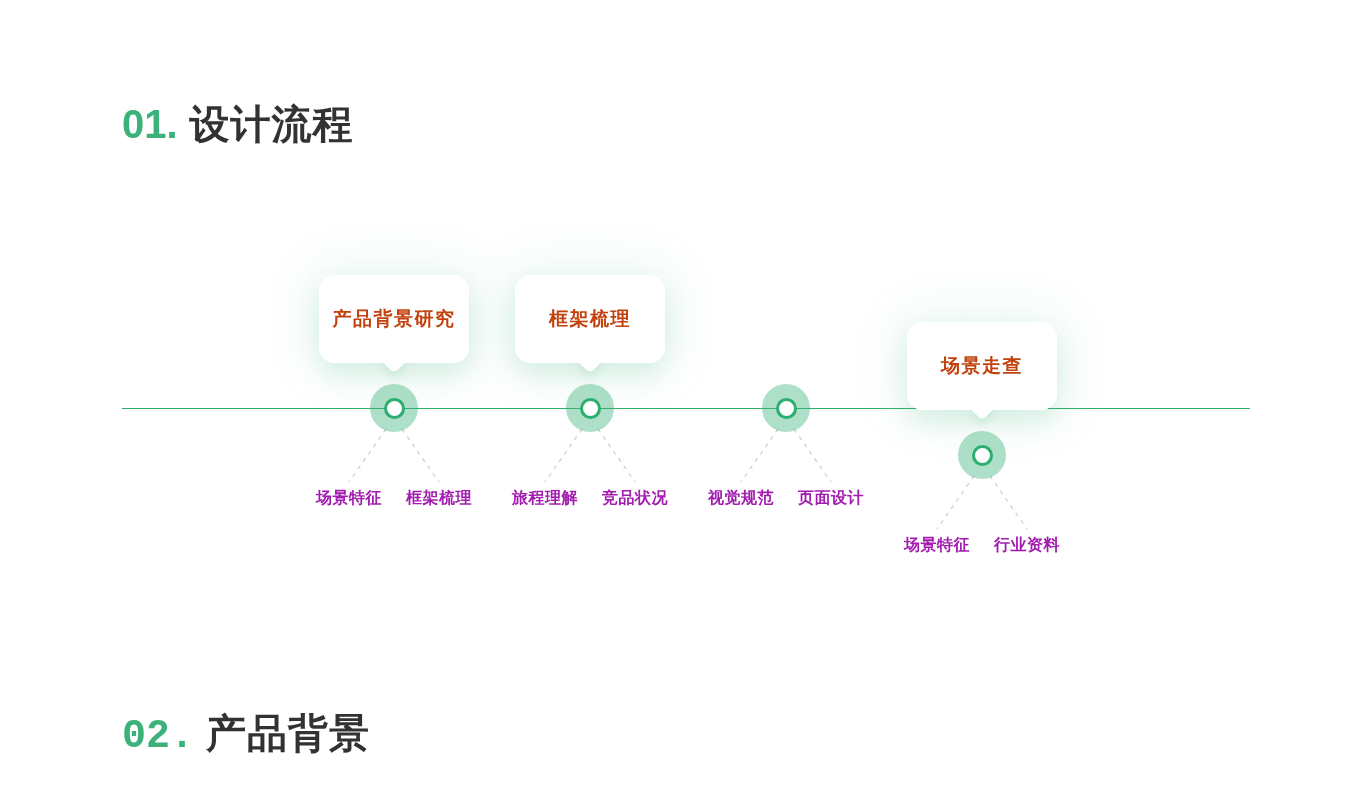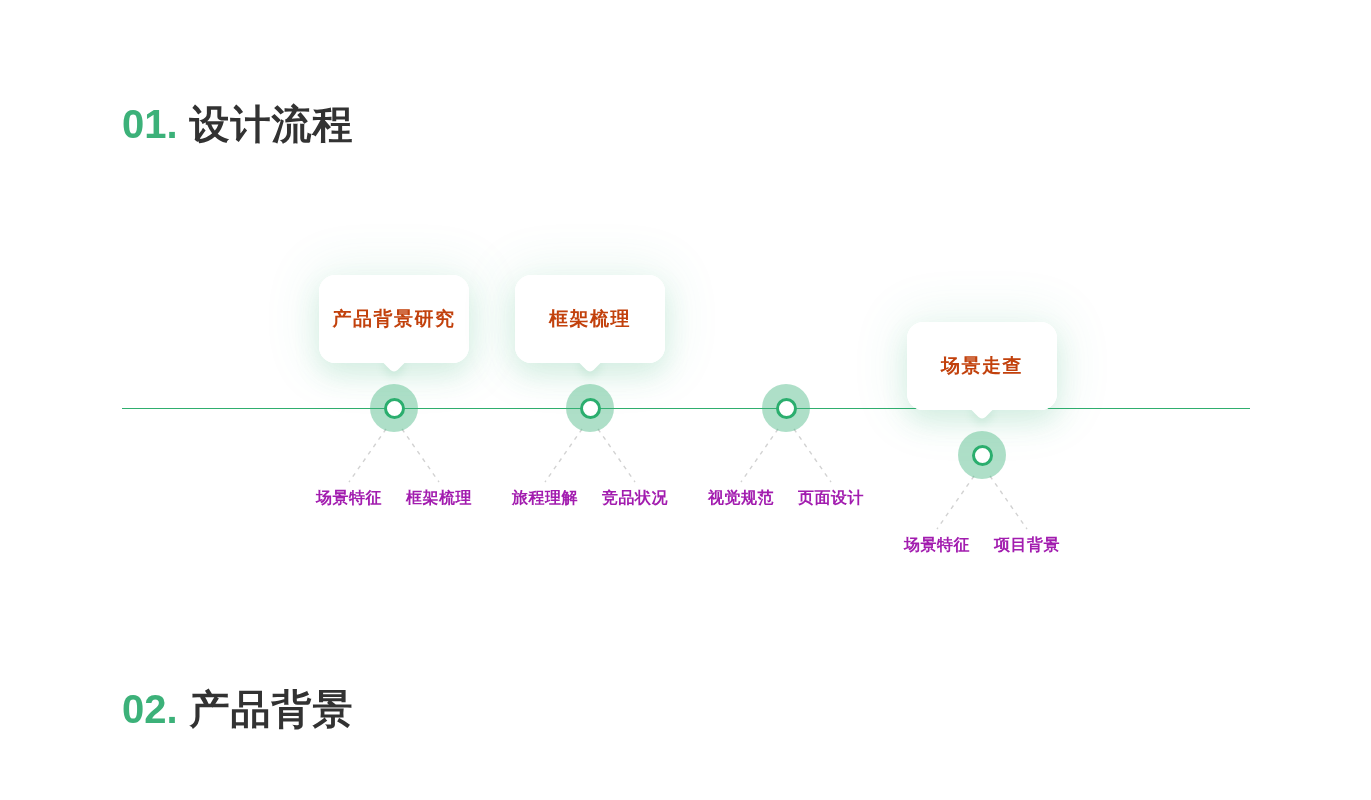--- a/index.html
+++ b/index.html
@@ -21,21 +21,21 @@
     font-size: 40px; font-weight: 800;
     line-height: 1.05; letter-spacing: 1px;
     white-space: nowrap;
   }
   .section-heading .num {
     color: #3cb179; margin-right: 12px;
     letter-spacing: 0;
   }
   .section-heading .title { color: #323232; }
   #heading-01 { top: 103px; }
-  #heading-02 { top: 688px; }
+  #heading-02 { top: 716px; font-family: Liberation Mono, monospace; }
 
   
   .timeline { position: absolute; left: 0; top: 0; width: 1371px; height: 560px; }
   .timeline-line {
     position: absolute; left: 122px; top: 408px;
     width: 1128px; height: 0;
     border-top: 1.6px solid #2fae6e;
   }
   .stage {
     position: absolute; top: 275px;
@@ -188,21 +188,21 @@
       </div>
       <div class="node">
           <div class="node-dot"></div>
         </div>
       <svg class="connectors" viewBox="0 0 196 62">
         <line x1="90" y1="4" x2="53" y2="57" stroke="#d2d2d2" stroke-width="1.4" stroke-dasharray="4 5"></line>
         <line x1="106" y1="4" x2="143" y2="57" stroke="#d2d2d2" stroke-width="1.4" stroke-dasharray="4 5"></line>
       </svg>
       <div class="sublabels">
         <span class="sublabel">场景特征</span>
-        <span class="sublabel">项目背景</span>
+        <span class="sublabel">行业资料</span>
       </div>
     </div>
 
   </div>
 
   <h1 class="section-heading" id="heading-02">
     <span class="num">02.</span><span class="title">产品背景</span>
   </h1>
 
 </div>

